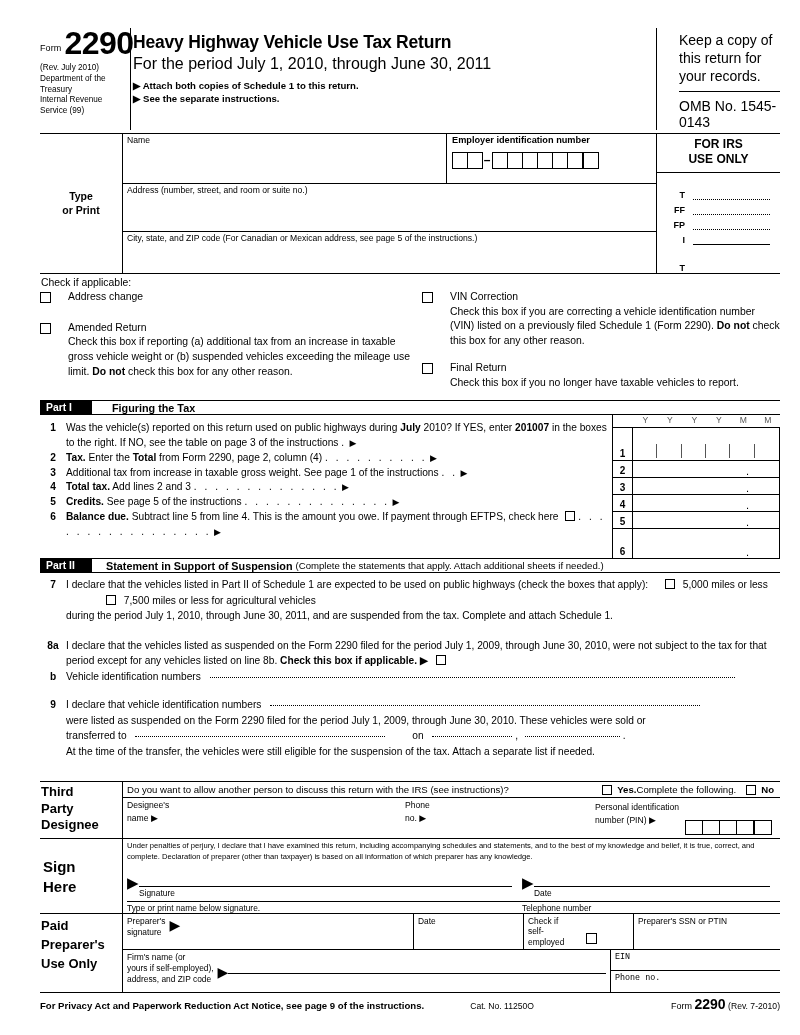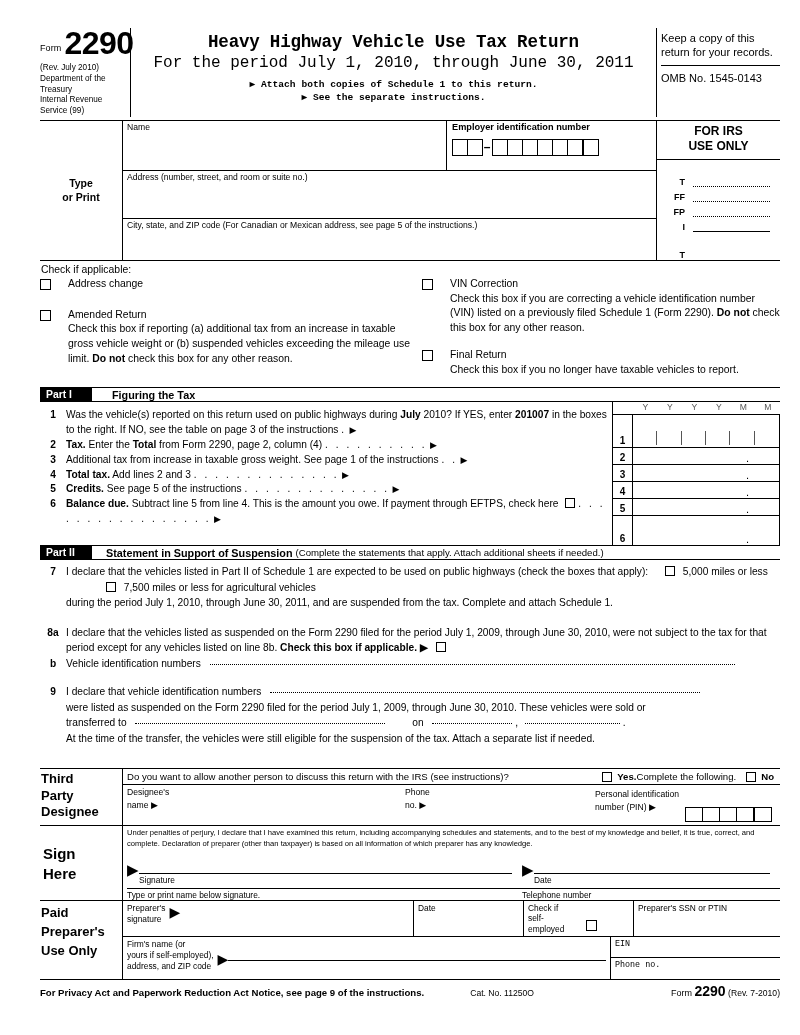--- a/index.html
+++ b/index.html
@@ -14,26 +14,26 @@
 
   
   .header { display: flex; width: 740px; margin: 28px 0 0 40px; align-items: stretch; }
 
   .hdr-left { width: 90px; padding-right: 6px; }
   .form-word-row { display: flex; align-items: flex-end; gap: 3px; }
   .lbl-form { font-size: 9px; padding-bottom: 5px; letter-spacing: .1px;}
   .form-num { font-size: 32px; font-weight: bold; letter-spacing: -0.5px; line-height: 0.95; }
   .hdr-left-sub { font-size: 8.2px; line-height: 1.30; margin-top: 5px; }
 
-  .hdr-mid { flex: 1; border-left: 1.2px solid #000; text-align: center; padding: 4px 2px 0 2px; font-family: Liberation Mono, monospace; }
+  .hdr-mid { flex: 1; border-left: 1.2px solid #000; text-align: left; padding: 4px 2px 0 2px; }
   .title-main { font-size: 17.5px; font-weight: bold; letter-spacing: -.2px; }
   .title-sub { font-size: 16px; margin-top: 2px; }
   .title-arrow { font-size: 9.6px; font-weight: bold; margin-top: 7px; line-height: 1.35; }
 
-  .hdr-right { width: 124px; border-left: 1.2px solid #000; font-size: 11px; padding: 3px 0 0 4px; }
+  .hdr-right { width: 124px; border-left: 1.2px solid #000; font-size: 14px; padding: 3px 0 0 22px; }
   .hdr-right .keep { line-height: 1.3; padding-bottom: 5px; }
   .hdr-right .omb { border-top: 0.8px solid #000; padding-top: 6px; }
 
   
   .entity { position: relative; width: 740px; margin: 3px 0 0 40px; display: flex;
             border-top: 1.6px solid #000; }
   .typeprint { width: 82px; display:flex; align-items:center; justify-content:center;
                font-size: 10.5px; font-weight:bold; text-align:center; line-height:1.35; }
   .entity-fields { flex: 1; border-left: 0.9px solid #000; }
   .row-name { display: flex; height: 50px; border-bottom: 0.9px solid #000; }

